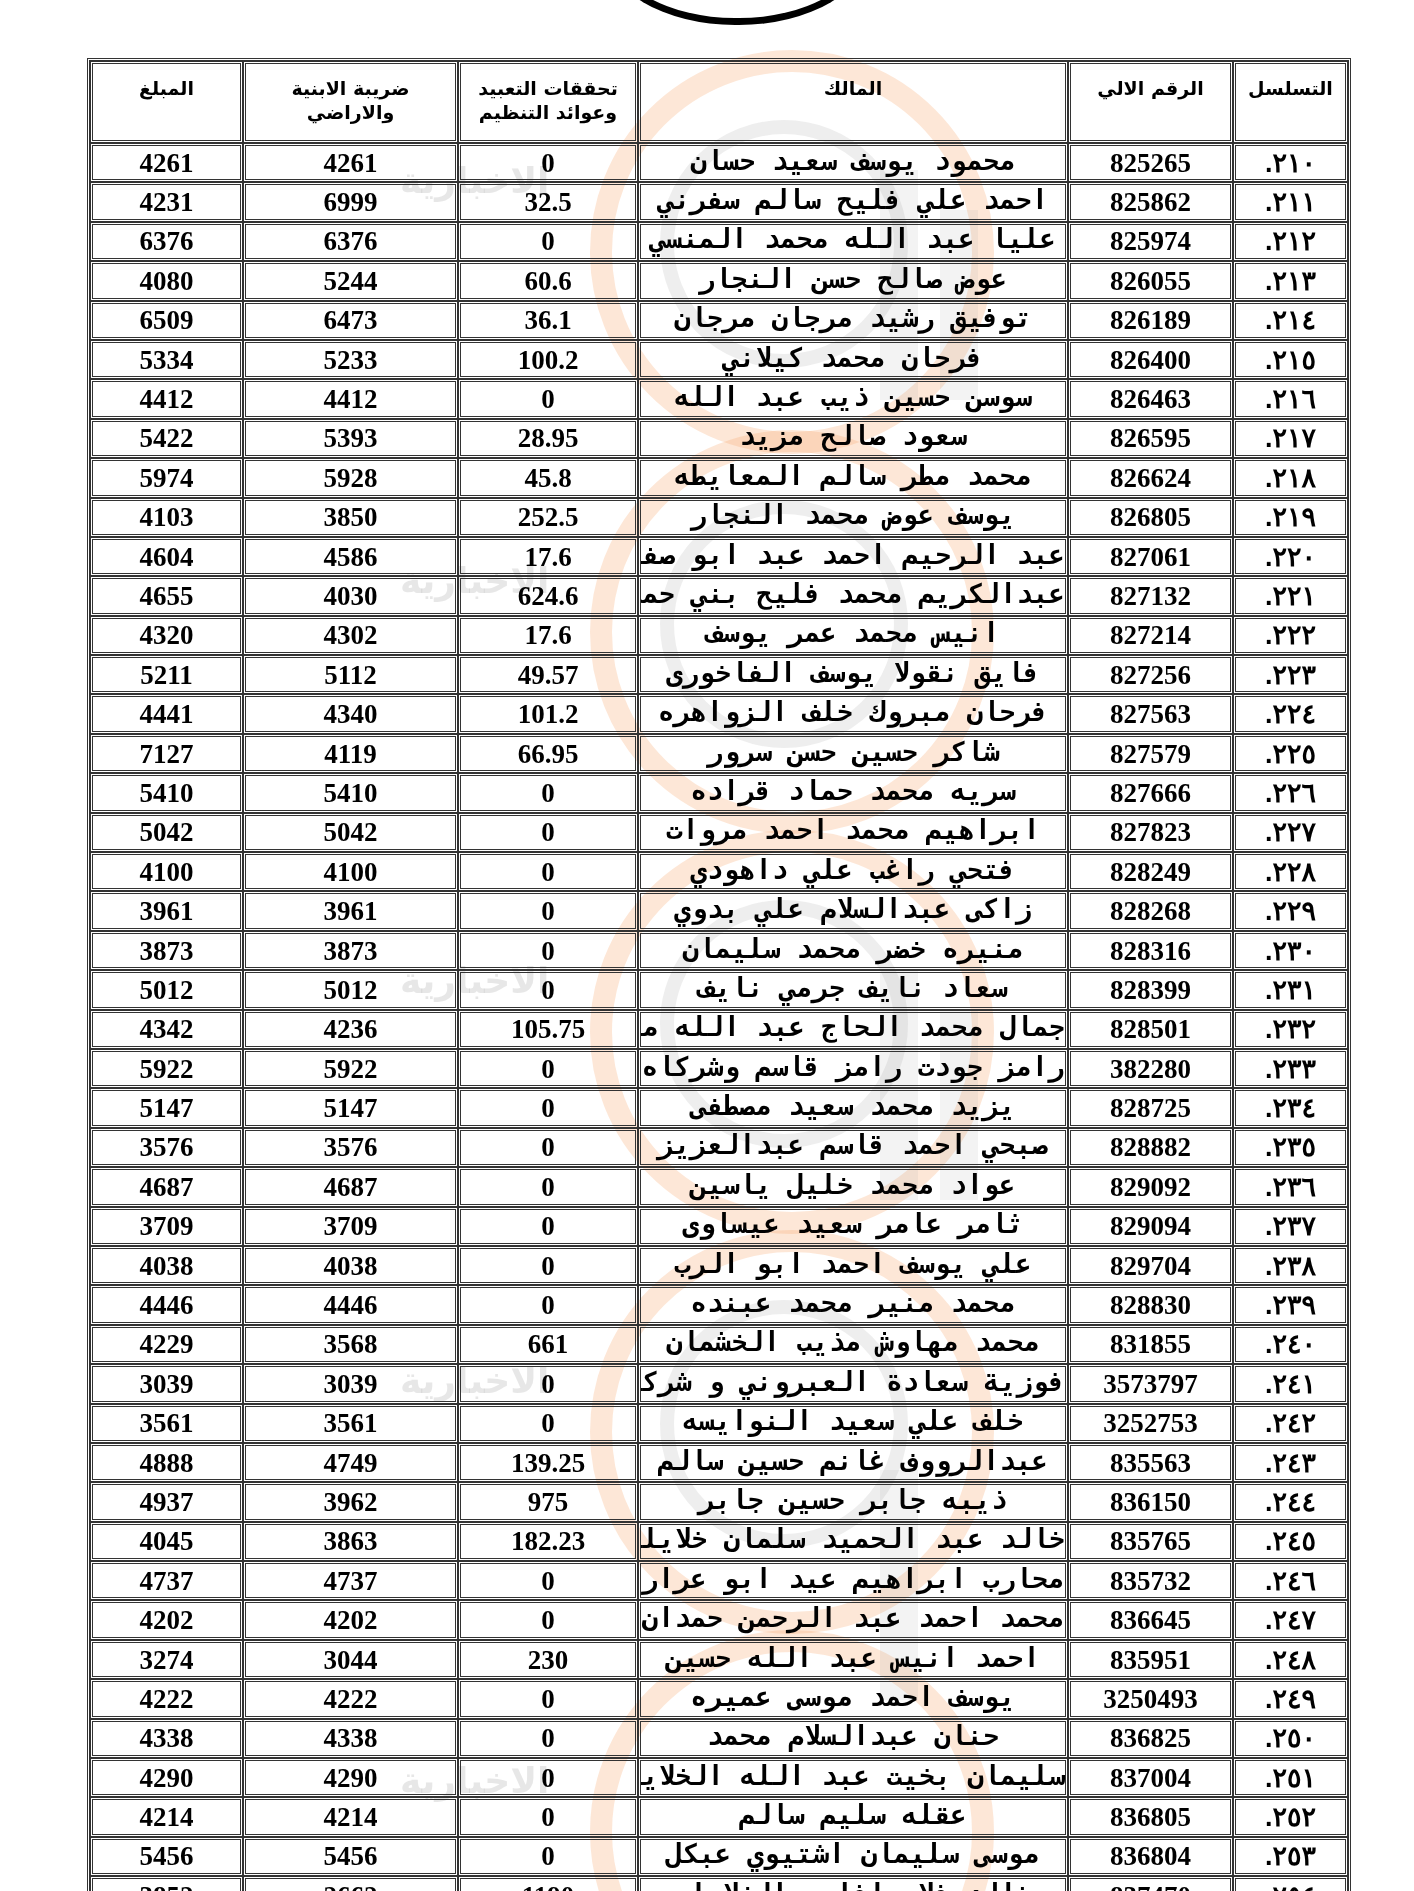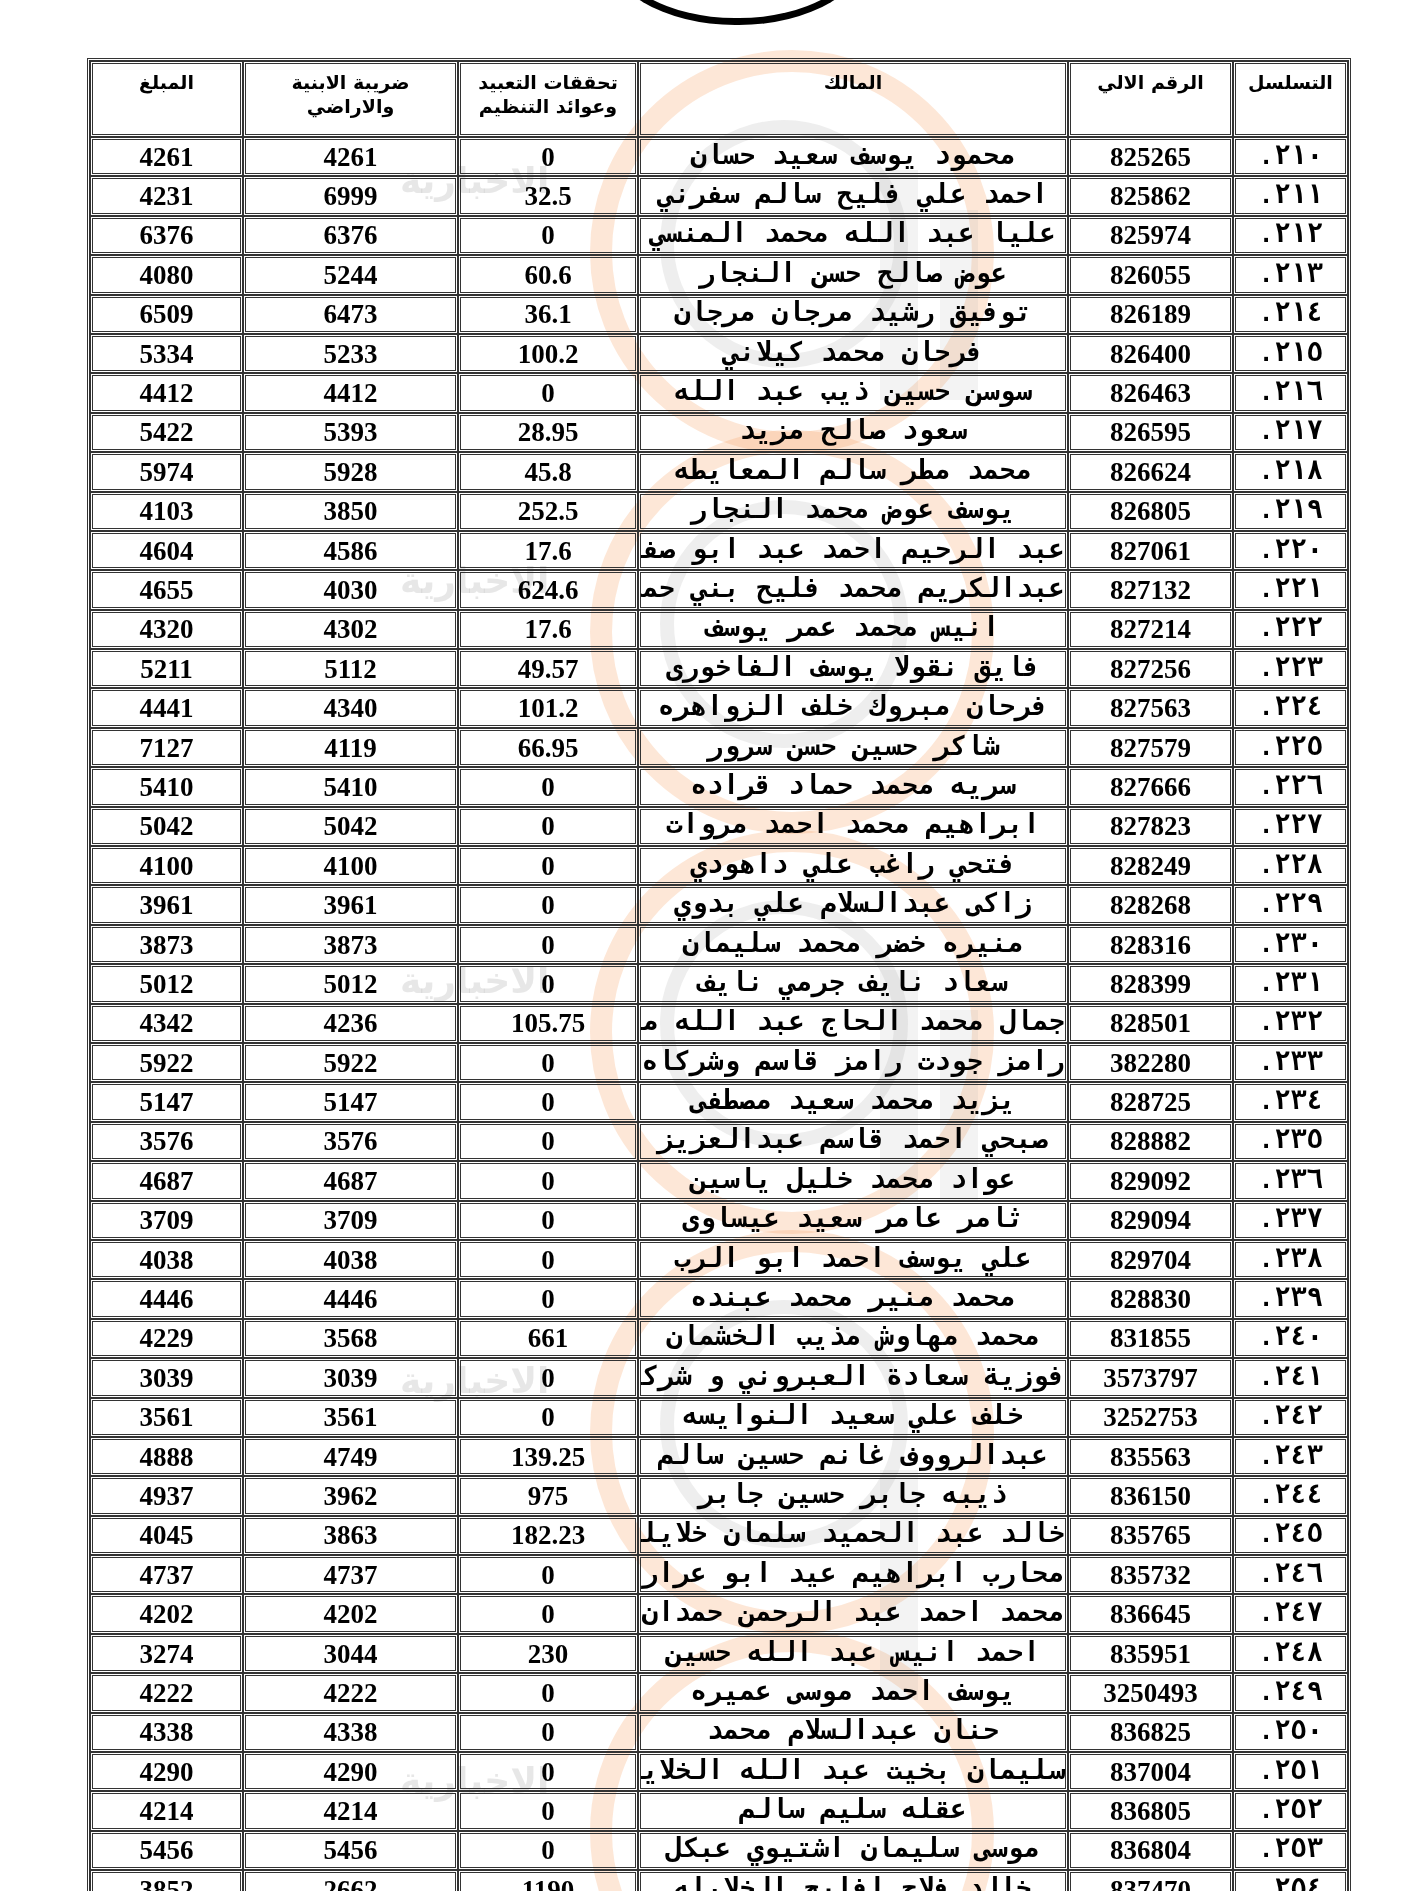--- a/index.html
+++ b/index.html
@@ -5,24 +5,24 @@
   html, body { margin:0; padding:0; background:#ffffff; }
   body { width:1414px; height:1891px; position:relative; overflow:hidden; font-family:"Liberation Serif", serif; }
   .arc { position:absolute; left:605px; top:-60px; width:250px; height:78px; border:7px solid #000; border-top:none; border-radius:0 0 130px 130px / 0 0 78px 78px; }
   .watermark { position:absolute; pointer-events:none; }
   .wm-ring { position:absolute; border-radius:50%; border:22px solid rgba(247,170,110,0.28); }
   .wm-inner { position:absolute; border-radius:50%; border:14px solid rgba(160,160,160,0.18); }
   .wm-block { position:absolute; background:rgba(170,170,170,0.14); }
   .wm-text { position:absolute; color:rgba(160,160,160,0.25); font-family:"DejaVu Sans", sans-serif; font-weight:bold; font-size:36px; }
   table.ledger { position:absolute; left:87px; top:58px; width:1258px; border-collapse:separate; border-spacing:0; border:3px double #333; direction:rtl; table-layout:fixed; }
   table.ledger th, table.ledger td { border:3px double #333; padding:0; text-align:center; vertical-align:middle; font-weight:bold; color:#000; background:transparent; }
-  table.ledger th { height:64px; font-family:"DejaVu Sans", sans-serif; font-size:19px; line-height:24px; vertical-align:top; padding-top:6px;margin-top:28px; }
+  table.ledger th { height:64px; font-family:"DejaVu Sans", sans-serif; font-size:19px; line-height:24px; vertical-align:top; padding-top:12px;margin-top:28px; }
   table.ledger td { height:33.4px; font-size:27px; line-height:30px; overflow:hidden; white-space:nowrap; }
   td.name { font-family:Liberation Mono, monospace; font-size:20px; }
-  td.serial { font-family:Liberation Mono, monospace; font-size:20px; direction:ltr; }
+  td.serial { font-family:Liberation Sans, sans-serif; font-size:20px; direction:ltr; }
   td.num { font-family:"Liberation Serif", serif; direction:ltr; }
 </style>
 </head>
 <body>
 
 <div class="arc"></div>
 
 <div class="watermark">
   <div class="wm-ring" style="left:590px;top:50px;width:360px;height:360px;"></div>
   <div class="wm-inner" style="left:660px;top:120px;width:220px;height:220px;"></div>

